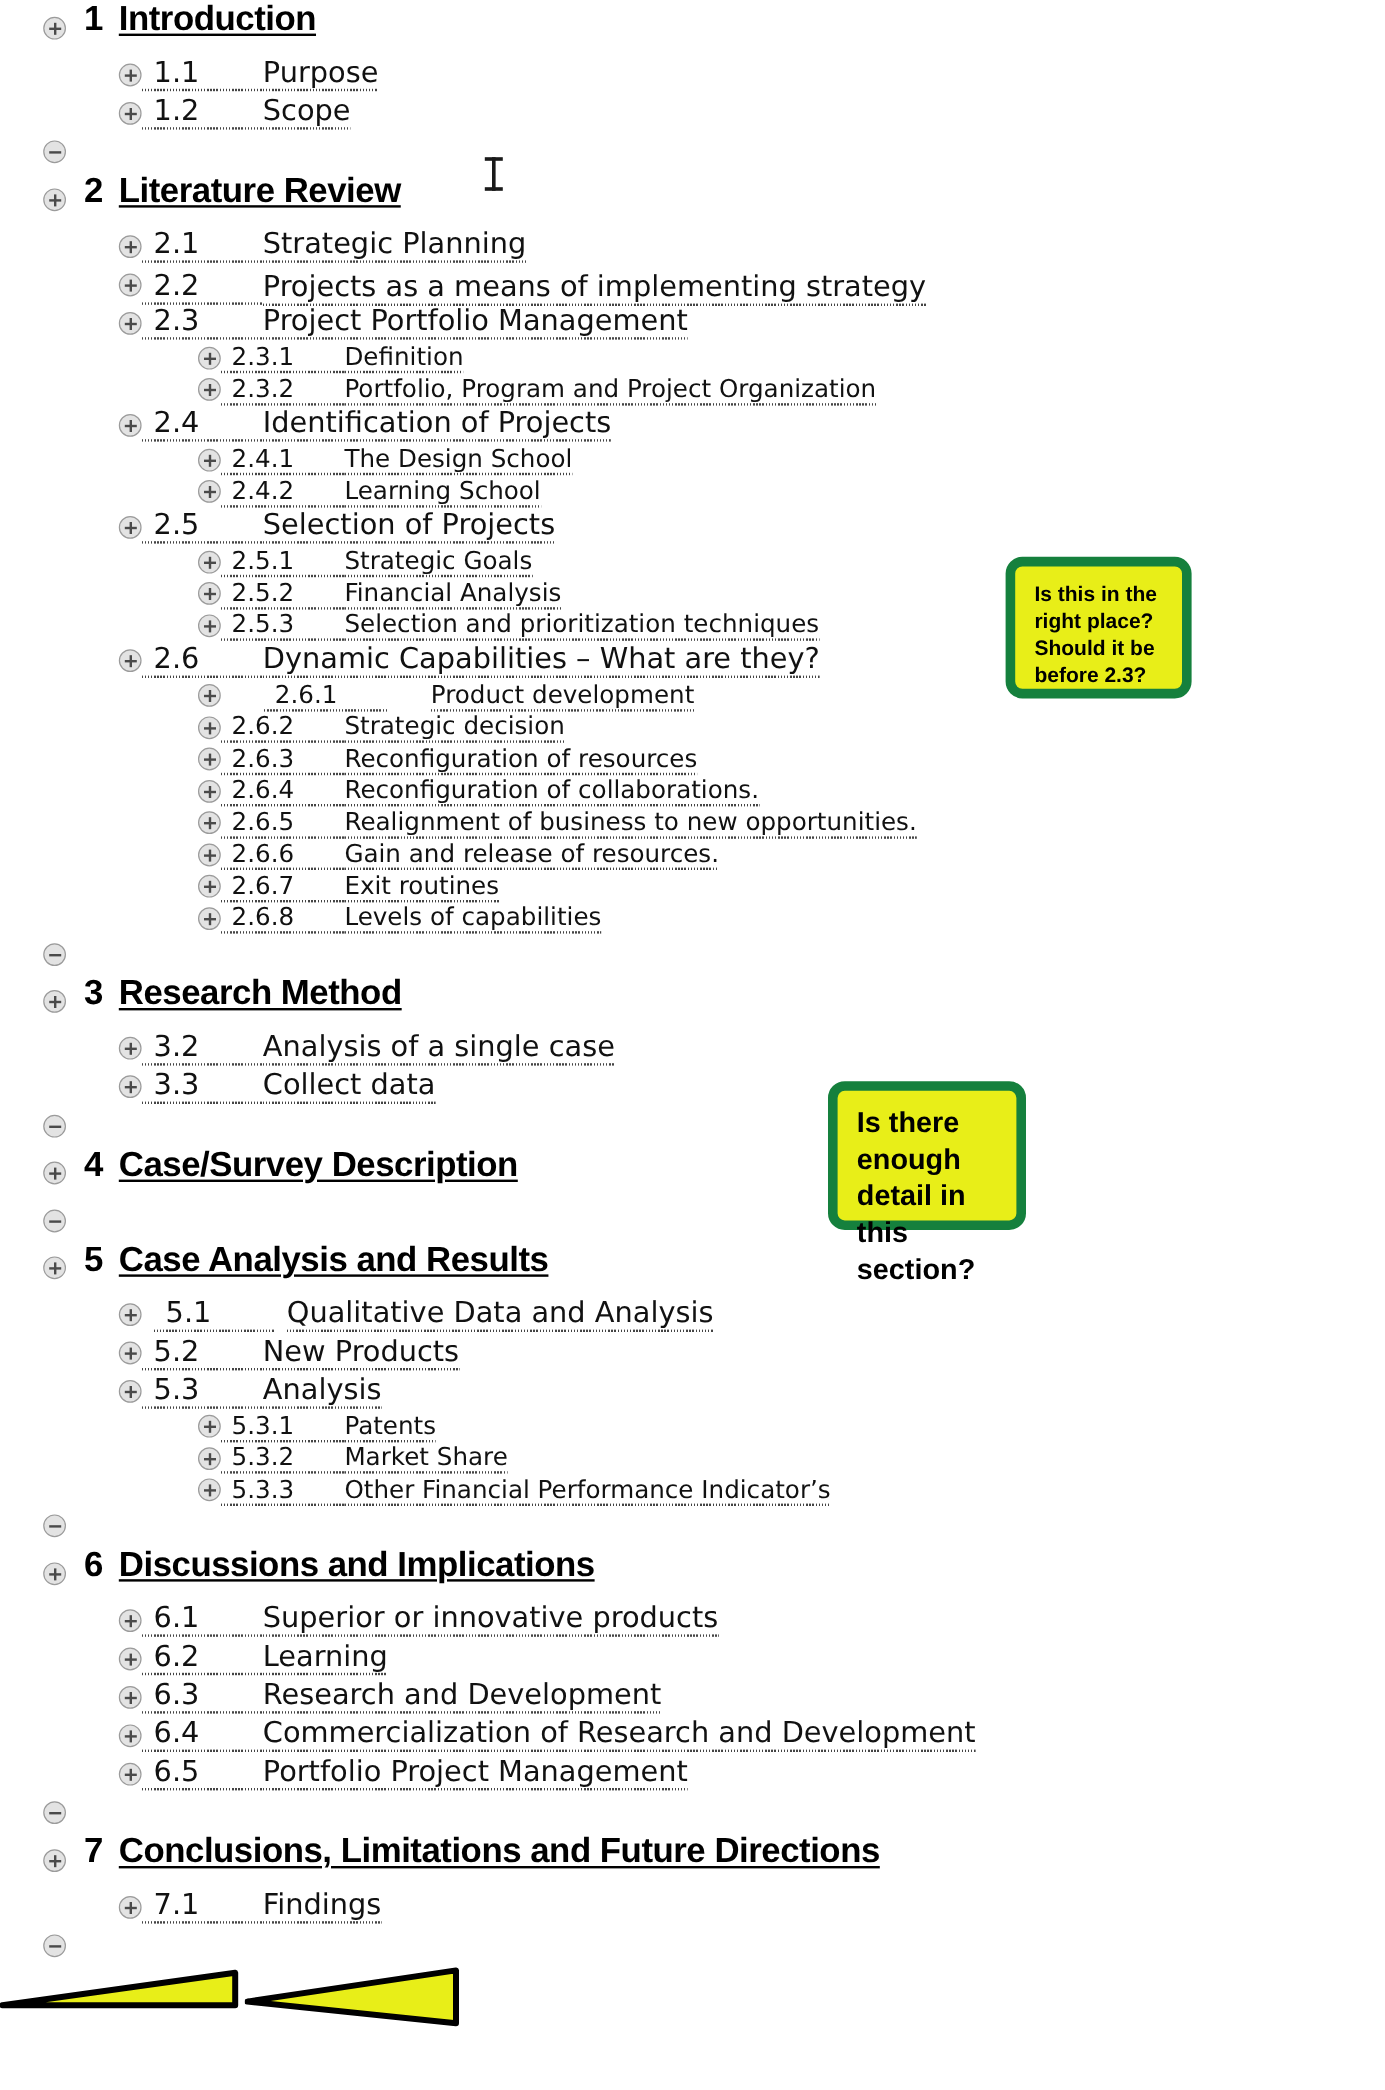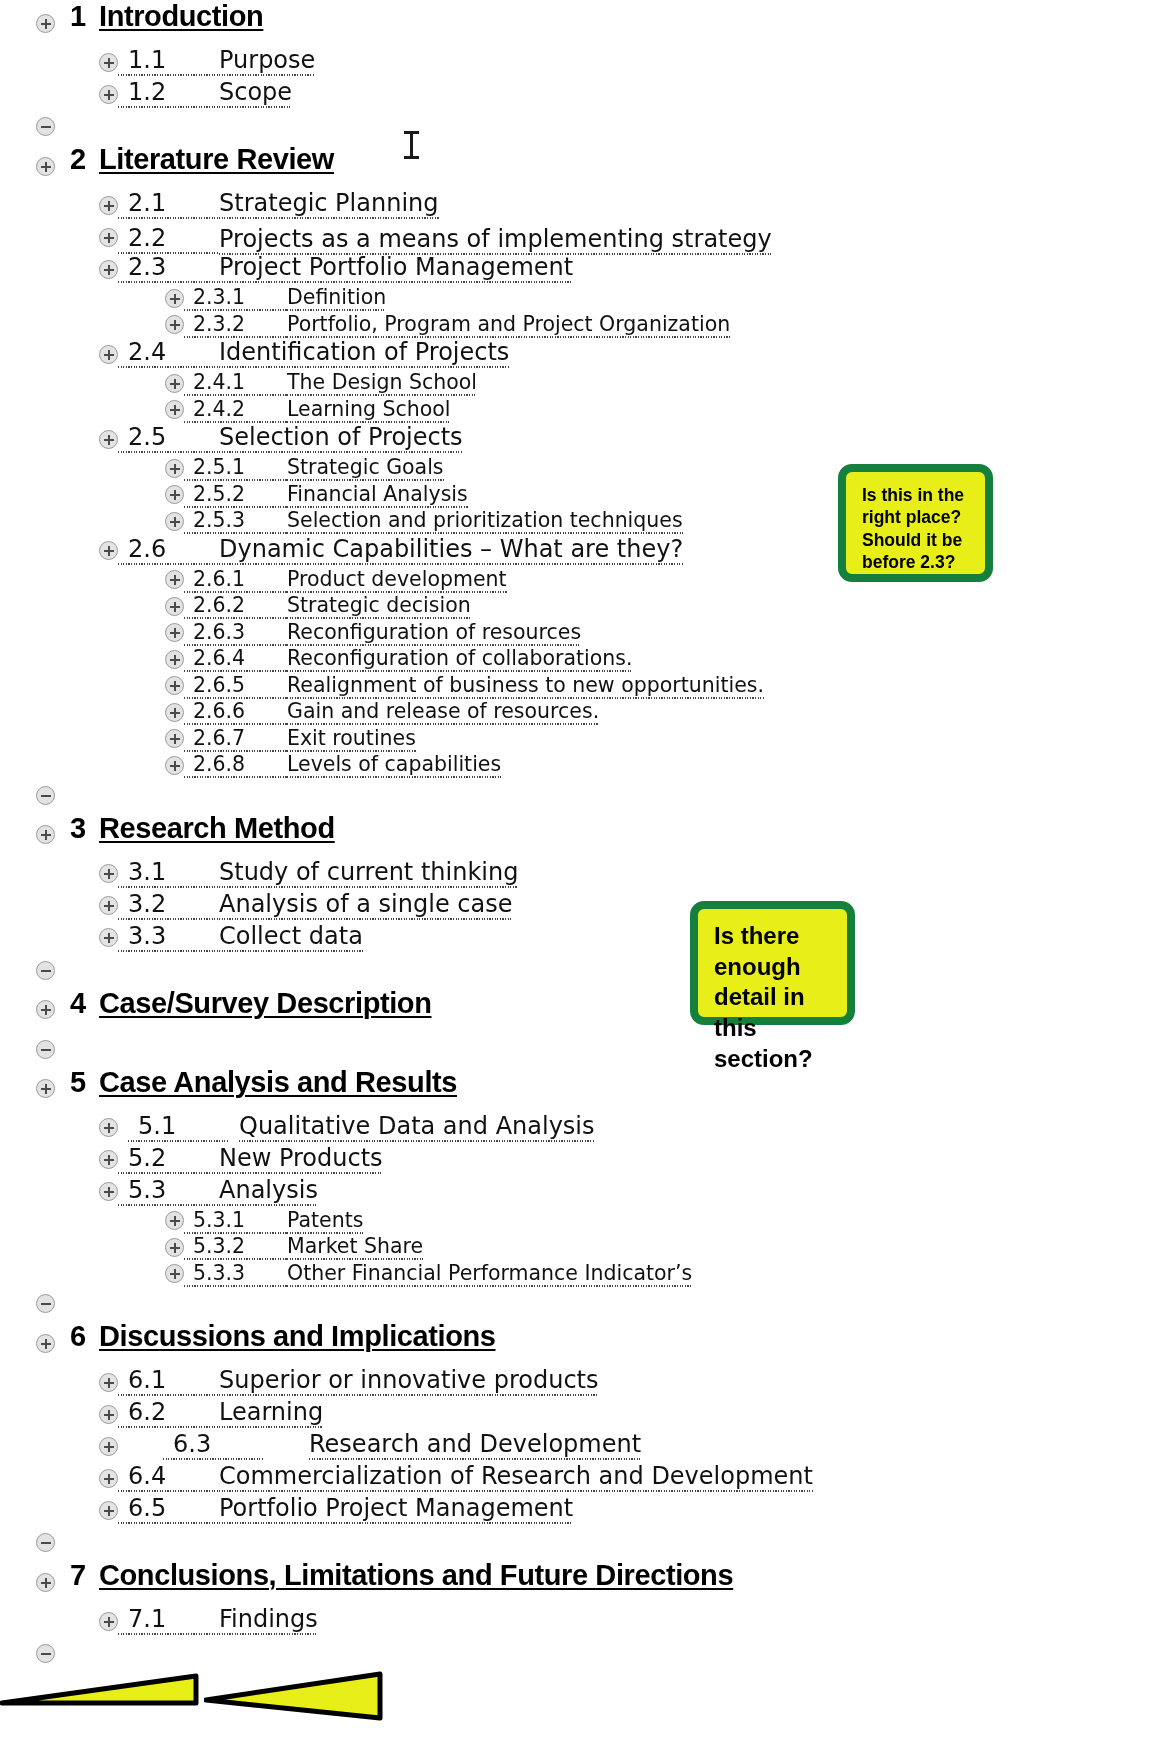--- a/index.html
+++ b/index.html
@@ -263,21 +263,21 @@
       <div class="row lvl3" style="height: 26.5px;">
         <span class="ctl plus"></span>
         <span class="num wavy">2.5.3</span>
         <span class="title wavy">Selection and prioritization techniques</span>
       </div>
       <div class="row lvl2" style="height: 32px;">
         <span class="ctl plus"></span>
         <span class="num wavy">2.6</span>
         <span class="title wavy">Dynamic Capabilities – What are they?</span>
       </div>
-      <div class="row lvl3" style="height: 26.5px;">
+      <div class="row lvl3" style="height: 26.5px; gap: 36px;">
         <span class="ctl plus"></span>
         <span class="num wavy">2.6.1</span>
         <span class="title wavy">Product development</span>
       </div>
       <div class="row lvl3" style="height: 26.5px;">
         <span class="ctl plus"></span>
         <span class="num wavy">2.6.2</span>
         <span class="title wavy">Strategic decision</span>
       </div>
       <div class="row lvl3" style="height: 26.5px;">
@@ -313,25 +313,20 @@
       <div class="row sep" style="height: 33px;">
         <span class="ctl"></span>
       </div>
       <div class="row lvl1" style="height: 46px;">
         <span class="ctl plus"></span>
         <span class="num">3</span>
         <span class="title">Research Method</span>
       </div>
       <div class="row lvl2" style="height: 32px;">
         <span class="ctl plus"></span>
-        <span class="num wavy">3.1</span>
-        <span class="title wavy">Study of current thinking</span>
-      </div>
-      <div class="row lvl2" style="height: 32px;">
-        <span class="ctl plus"></span>
         <span class="num wavy">3.2</span>
         <span class="title wavy">Analysis of a single case</span>
       </div>
       <div class="row lvl2" style="height: 32px;">
         <span class="ctl plus"></span>
         <span class="num wavy">3.3</span>
         <span class="title wavy">Collect data</span>
       </div>
       <div class="row sep" style="height: 33px;">
         <span class="ctl"></span>
@@ -390,21 +385,21 @@
       <div class="row lvl2" style="height: 32px;">
         <span class="ctl plus"></span>
         <span class="num wavy">6.1</span>
         <span class="title wavy">Superior or innovative products</span>
       </div>
       <div class="row lvl2" style="height: 32px;">
         <span class="ctl plus"></span>
         <span class="num wavy">6.2</span>
         <span class="title wavy">Learning</span>
       </div>
-      <div class="row lvl2" style="height: 32px; gap: 45px;">
+      <div class="row lvl2" style="height: 32px;">
         <span class="ctl plus"></span>
         <span class="num wavy">6.3</span>
         <span class="title wavy">Research and Development</span>
       </div>
       <div class="row lvl2" style="height: 32px;">
         <span class="ctl plus"></span>
         <span class="num wavy">6.4</span>
         <span class="title wavy">Commercialization of Research and Development</span>
       </div>
       <div class="row lvl2" style="height: 32px;">

